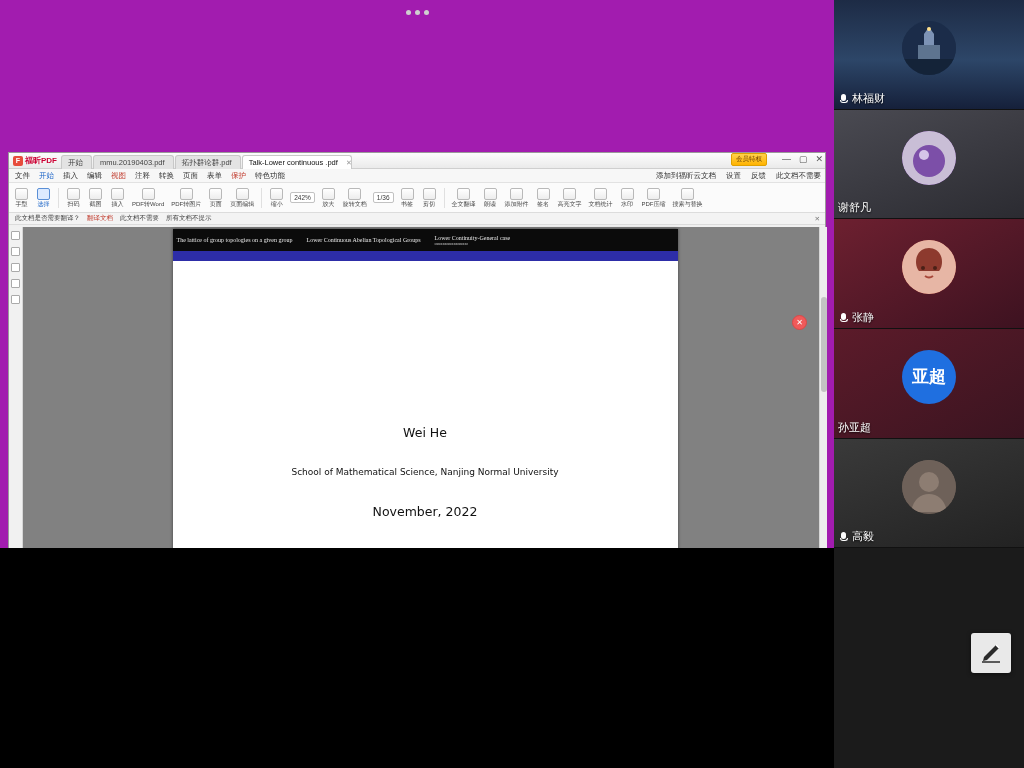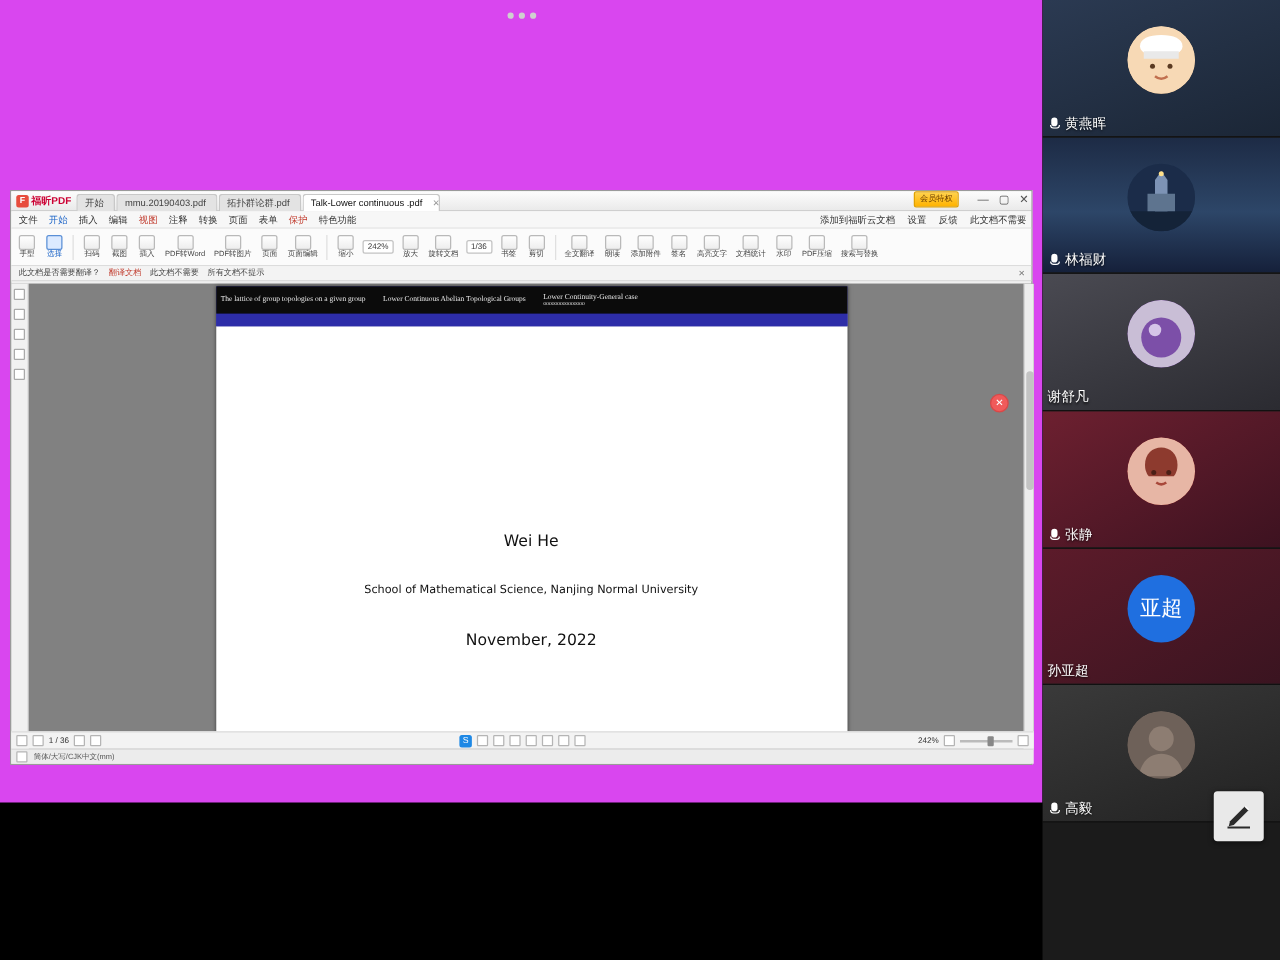--- a/index.html
+++ b/index.html
@@ -13,22 +13,22 @@
   #root {
     position: relative;
     width: 1024px; height: 768px;
     background: #000;
   }
 
   
   .share-area {
     position: absolute;
     left: 0; top: 0;
-    width: 834px; height: 642px;
-    background: #d946ef;
+    width: 834px; height: 548px;
+    background: #a21caf;
     overflow: hidden;
     padding-left: 11px;
   }
   .dots-bar {
     position: absolute;
     left: 0; top: 0;
     width: 834px; height: 24px;
     display: flex; align-items: center; justify-content: center;
     gap: 4px;
   }
@@ -401,21 +401,21 @@
   .mic.off .base { border-color: #ffffff; }
 
   .avatar {
     position: absolute;
     left: 50%; top: 44%;
     transform: translate(-50%,-50%);
     width: 54px; height: 54px;
     border-radius: 50%;
     overflow: hidden;
     display: flex; align-items: center; justify-content: center;
-    font-size: 17px; color: #fff; font-weight: normal;
+    font-size: 17px; color: #fff; font-weight: bold;
     font-family: "DejaVu Sans", sans-serif;
   }
   .tile.speaking { border: 2px solid #35d46a; }
   .tile.speaking .bg { inset: 0; }
 
   
   .bg-dark-blue { background: linear-gradient(160deg,#2b3a52,#1b2636); }
   .bg-night { background: linear-gradient(180deg,#1d2b45 0%, #2d4668 55%, #15203a 100%); }
   .bg-library { background: linear-gradient(180deg,#6b4a2f 0%, #4a3420 100%); }
   .bg-maroon { background: linear-gradient(150deg,#6d2030,#3d1220); }
@@ -695,40 +695,20 @@
       <div class="pdf-footerbar">
         <span class="mini-ico"></span>
         <span>简体/大写/CJK中文(mm)</span>
       </div>
 
     </div>
   </div>
 
   <div class="panel">
 
-    <div class="tile">
-      <div class="bg bg-dark-blue"></div>
-      <div class="avatar av-chef">
-        <svg width="54" height="54" viewBox="0 0 54 54">
-          <circle cx="27" cy="27" r="27" fill="#f7d9b5"></circle>
-          <path d="M10 16c0-6 7-9 17-9s17 3 17 9c0 4-4 6-8 6H18c-4 0-8-2-8-6z" fill="#fff"></path>
-          <rect x="13" y="20" width="28" height="6" fill="#e9e9e9"></rect>
-          <circle cx="20" cy="32" r="2" fill="#5a3a22"></circle>
-          <circle cx="34" cy="32" r="2" fill="#5a3a22"></circle>
-          <path d="M22 40q5 4 10 0" stroke="#c1704f" stroke-width="2" fill="none"></path>
-        </svg>
-      </div>
-      <div class="name-row">
-        <span class="mic off">
-            <span class="body"></span>
-            <span class="base"></span>
-          </span>
-        <span>黄燕晖</span>
-      </div>
-    </div>
 
     <div class="tile">
       <div class="bg bg-night"></div>
       <div class="avatar" style="background:#20344f;">
         <svg width="54" height="54" viewBox="0 0 54 54">
           <rect width="54" height="54" fill="#1b2c49"></rect>
           <rect x="0" y="38" width="54" height="16" fill="#142338"></rect>
           <path d="M27 6l5 7v25H22V13z" fill="#7d93b5"></path>
           <rect x="16" y="24" width="22" height="14" fill="#5e748f"></rect>
           <circle cx="27" cy="8" r="2" fill="#ffe08a"></circle>

